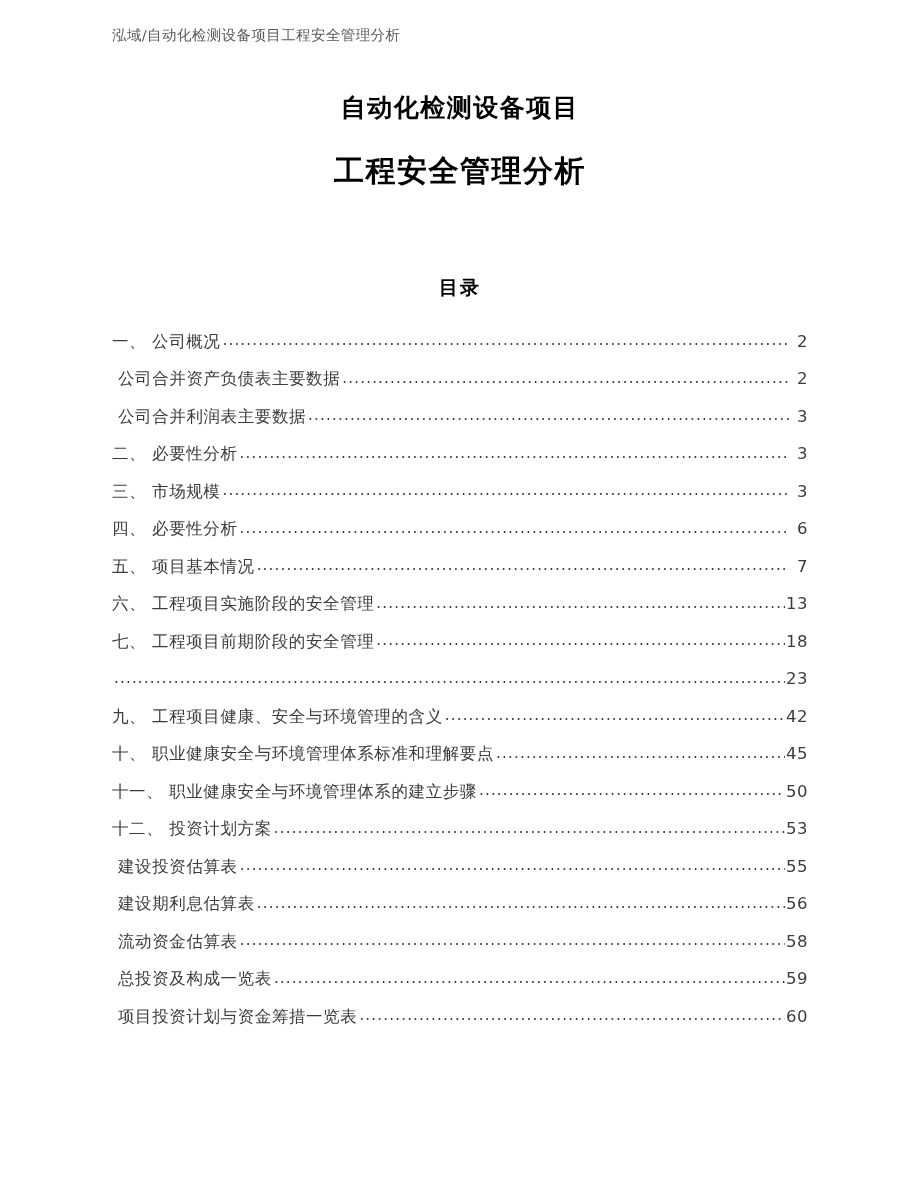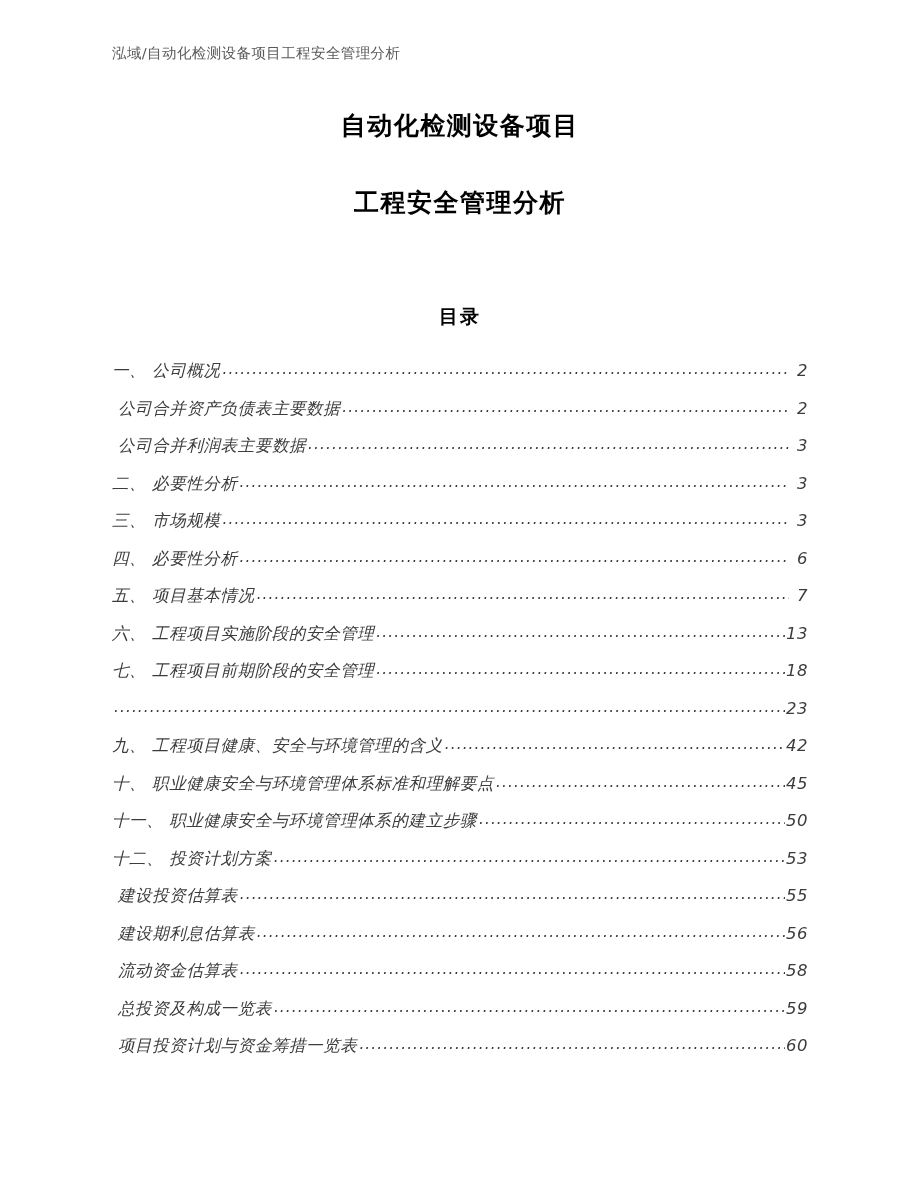--- a/index.html
+++ b/index.html
@@ -15,65 +15,64 @@
     overflow: hidden;
   }
   .page {
     position: relative;
     width: 920px;
     height: 1191px;
     box-sizing: border-box;
     padding: 0 112px;
   }
   .header {
-    padding-top: 44px;
+    padding-top: 26px;
     font-size: 14.5px;
     color: #595959;
     letter-spacing: 0.4px;
     font-family: "DejaVu Sans", "Liberation Sans", sans-serif;
   }
   .title-block {
     margin-top: 50px;
     text-align: center;
   }
   .doc-title {
     font-size: 25px;
     font-weight: bold;
     letter-spacing: 1.5px;
     color: #000;
     line-height: 1.0;
   }
   .doc-subtitle {
-    font-size: 25px;
+    font-size: 30px;
     font-weight: bold;
     letter-spacing: 1.5px;
     color: #000;
-    margin-top: 52px;
+    margin-top: 36px;
     line-height: 1.0;
   }
   .toc-heading {
     text-align: center;
     font-size: 19px;
     font-weight: bold;
     letter-spacing: 2px;
     margin-top: 89px;
     color: #000;
   }
   .toc {
     margin-top: 30px;
   }
   .toc-entry {
     display: flex;
-    align-items: flex-end;
+    align-items: center;
     font-size: 16.5px;
     color: #3c3c3c;
     margin-bottom: 16.5px;
     line-height: 1.2;
     white-space: nowrap;
-    font-style: italic;
   }
   .toc-entry .label {
     flex: 0 0 auto;
     letter-spacing: 0.6px;
   }
   .toc-entry .dots {
     flex: 1 1 auto;
     overflow: hidden;
     white-space: nowrap;
     margin: 0 1px 3px 2px;

